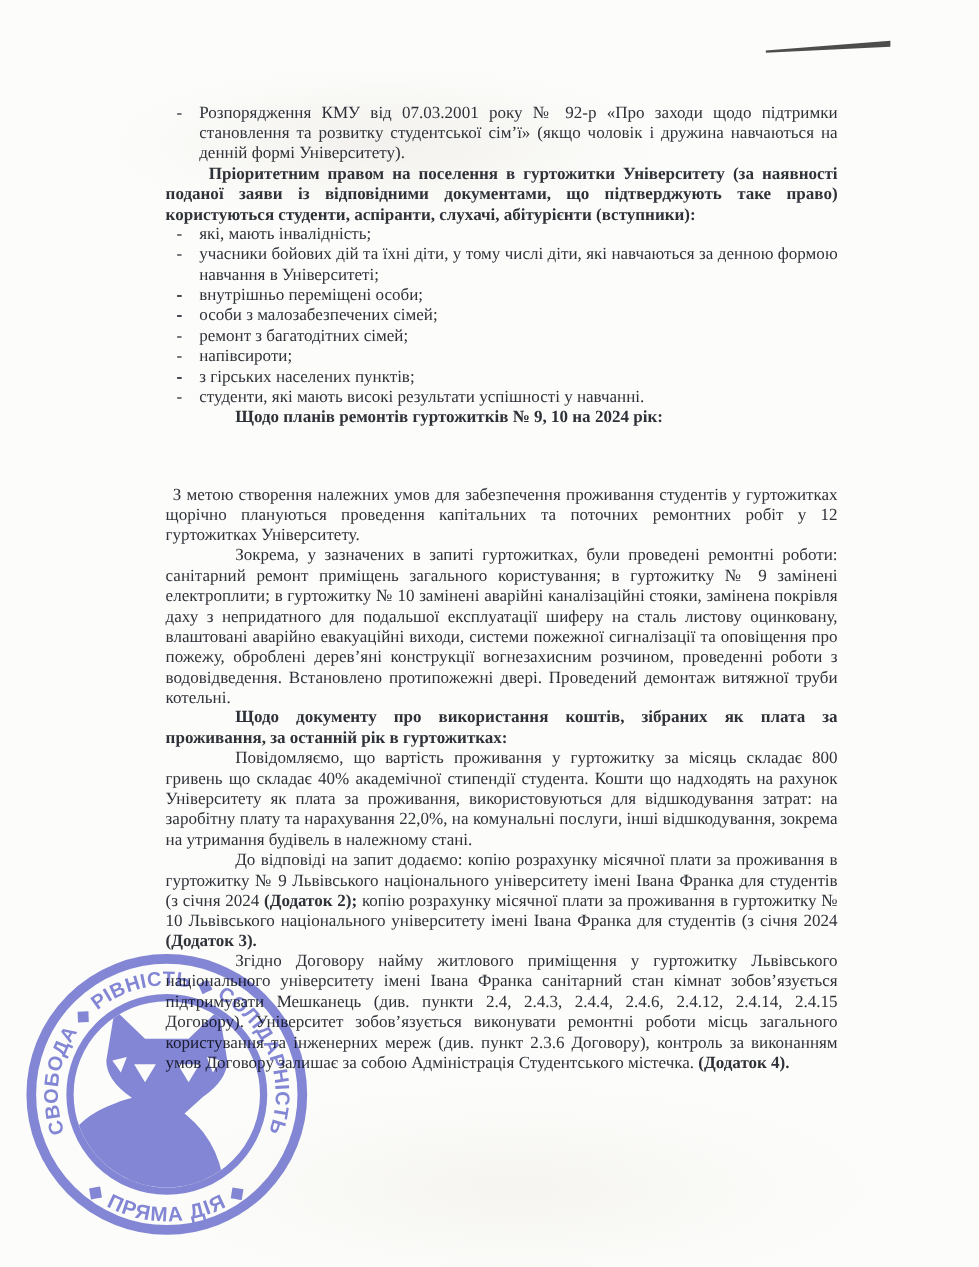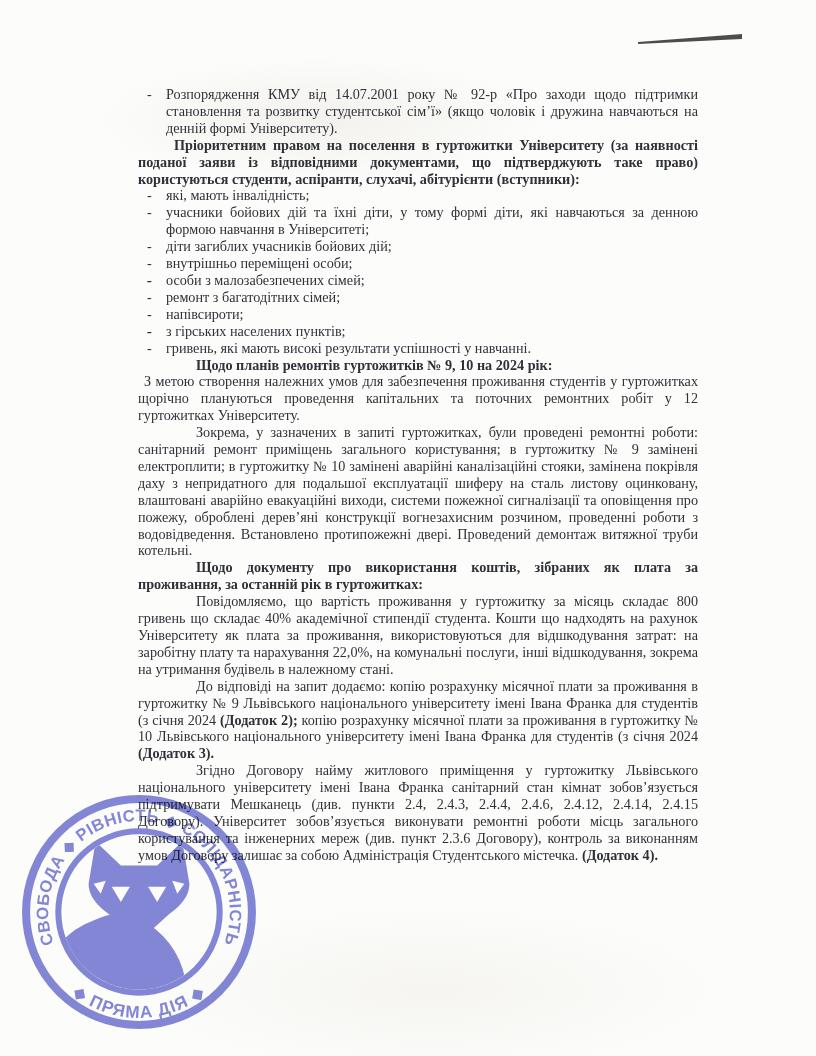--- a/index.html
+++ b/index.html
@@ -52,40 +52,40 @@
 <body>
 
 <div class="page">
 
   <svg class="scan-line" viewBox="0 0 106 14">
     <polygon points="0,9 104,1 104,6 0,11" fill="#262626" opacity="0.82"></polygon>
   </svg>
 
   <div class="content">
 
-    <p class="hang"><span class="dash">-</span><span>Розпорядження КМУ від 14.07.2001 року № 92-р «Про заходи щодо підтримки становлення та розвитку студентської сім’ї» (якщо чоловік і дружина навчаються на денній формі Університету).</span></p>
+    <p class="hang"><span class="dash">-</span><span>Розпорядження КМУ від 07.03.2001 року № 92-р «Про заходи щодо підтримки становлення та розвитку студентської сім’ї» (якщо чоловік і дружина навчаються на денній формі Університету).</span></p>
 
     <p class="ind-s">Пріоритетним правом на поселення в гуртожитки Університету (за наявності поданої заяви із відповідними документами, що підтверджують таке право) користуються студенти, аспіранти, слухачі, абітурієнти (вступники):</p>
 
     <ul class="benef">
       <li><span class="dash">-</span><span>які, мають інвалідність;</span></li>
-      <li><span class="dash">-</span><span>учасники бойових дій та їхні діти, у тому формі діти, які навчаються за денною формою навчання в Університеті;</span></li>
-      <li><span class="dash">-</span><span>діти загиблих учасників бойових дій;</span></li>
+      <li><span class="dash">-</span><span>учасники бойових дій та їхні діти, у тому числі діти, які навчаються за денною формою навчання в Університеті;</span></li>
+      <li><span class="dash">-</span></li>
       <li><span class="dash">-</span><span>внутрішньо переміщені особи;</span></li>
       <li><span class="dash">-</span></li>
       <li><span class="dash">-</span><span>особи з малозабезпечених сімей;</span></li>
       <li><span class="dash">-</span><span>ремонт з багатодітних сімей;</span></li>
       <li><span class="dash">-</span><span>напівсироти;</span></li>
       <li><span class="dash">-</span></li>
       <li><span class="dash">-</span><span>з гірських населених пунктів;</span></li>
-      <li><span class="dash">-</span><span>гривень, які мають високі результати успішності у навчанні.</span></li>
+      <li><span class="dash">-</span><span>студенти, які мають високі результати успішності у навчанні.</span></li>
     </ul>
 
     <p class="head ind mt1">Щодо планів ремонтів гуртожитків № 9, 10 на 2024 рік:</p>
-    <p style="text-indent:6px;">З метою створення належних умов для забезпечення проживання студентів у гуртожитках щорічно плануються проведення капітальних та поточних ремонтних робіт у 12 гуртожитках Університету.</p>
+    <p style="text-indent:6px;margin-top:48px;">З метою створення належних умов для забезпечення проживання студентів у гуртожитках щорічно плануються проведення капітальних та поточних ремонтних робіт у 12 гуртожитках Університету.</p>
     <p class="ind">Зокрема, у зазначених в запиті гуртожитках, були проведені ремонтні роботи: санітарний ремонт приміщень загального користування; в гуртожитку № 9 замінені електроплити; в гуртожитку № 10 замінені аварійні каналізаційні стояки, замінена покрівля даху з непридатного для подальшої експлуатації шиферу на сталь листову оцинковану, влаштовані аварійно евакуаційні виходи, системи пожежної сигналізації та оповіщення про пожежу, оброблені дерев’яні конструкції вогнезахисним розчином, проведенні роботи з водовідведення. Встановлено протипожежні двері. Проведений демонтаж витяжної труби котельні.</p>
 
     <p class="head ind mt2">Щодо документу про використання коштів, зібраних як плата за проживання, за останній рік в гуртожитках:</p>
     <p class="ind mt3">Повідомляємо, що вартість проживання у гуртожитку за місяць складає 800 гривень що складає 40% академічної стипендії студента. Кошти що надходять на рахунок Університету як плата за проживання, використовуються для відшкодування затрат: на заробітну плату та нарахування 22,0%, на комунальні послуги, інші відшкодування, зокрема на утримання будівель в належному стані.</p>
     <p class="ind"><span>До відповіді на запит додаємо: копію розрахунку місячної плати за проживання в гуртожитку № 9 Львівського національного університету імені Івана Франка для студентів (з січня 2024 </span><b>(Додаток 2);</b><span> копію розрахунку місячної плати за проживання в гуртожитку № 10 Львівського національного університету імені Івана Франка для студентів (з січня 2024 </span><b>(Додаток 3).</b></p>
 
     <p class="ind"><span>Згідно Договору найму житлового приміщення у гуртожитку Львівського національного університету імені Івана Франка санітарний стан кімнат зобов’язується підтримувати Мешканець (див. пункти 2.4, 2.4.3, 2.4.4, 2.4.6, 2.4.12, 2.4.14, 2.4.15 Договору). Університет зобов’язується виконувати ремонтні роботи місць загального користування та інженерних мереж (див. пункт 2.3.6 Договору), контроль за виконанням умов Договору залишає за собою Адміністрація Студентського містечка. </span><b>(Додаток 4).</b></p>
 
   </div>
 

